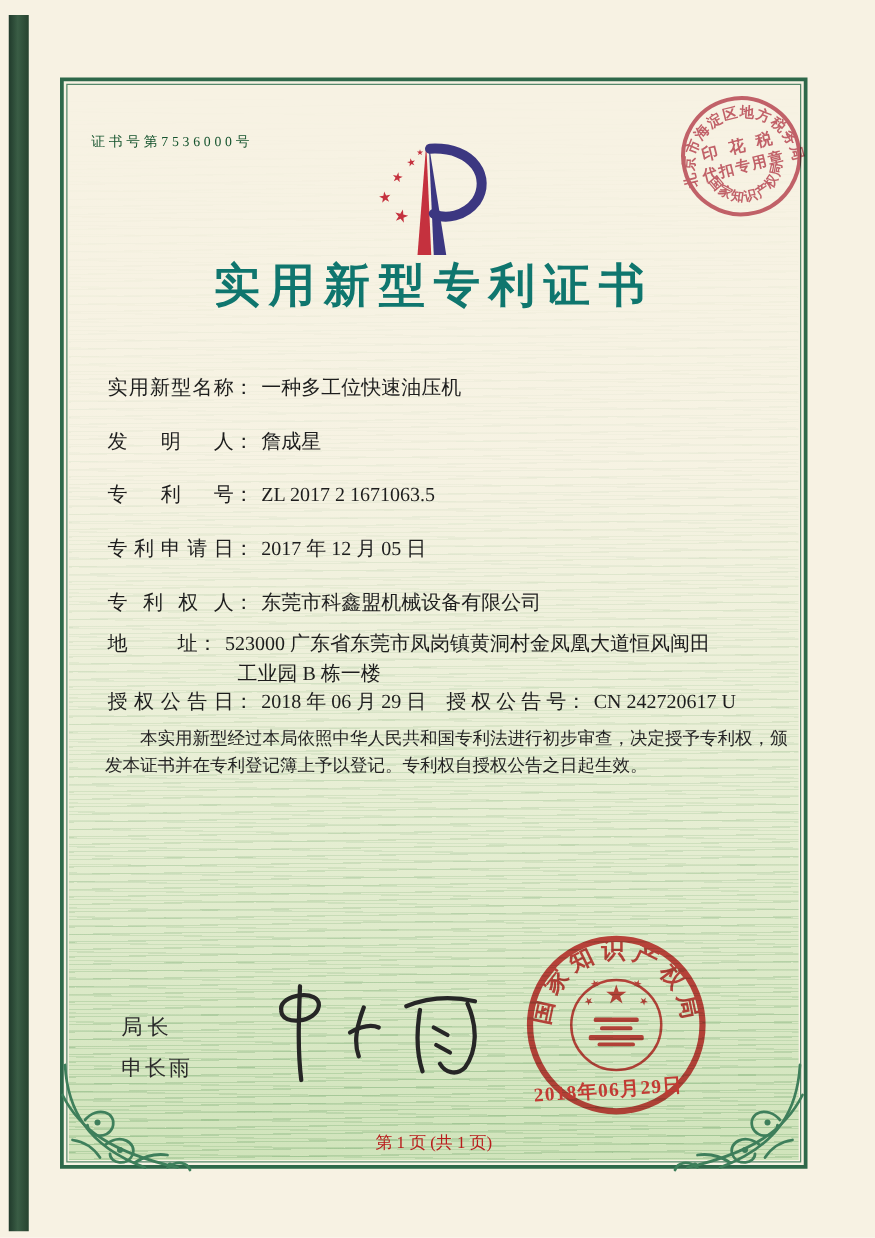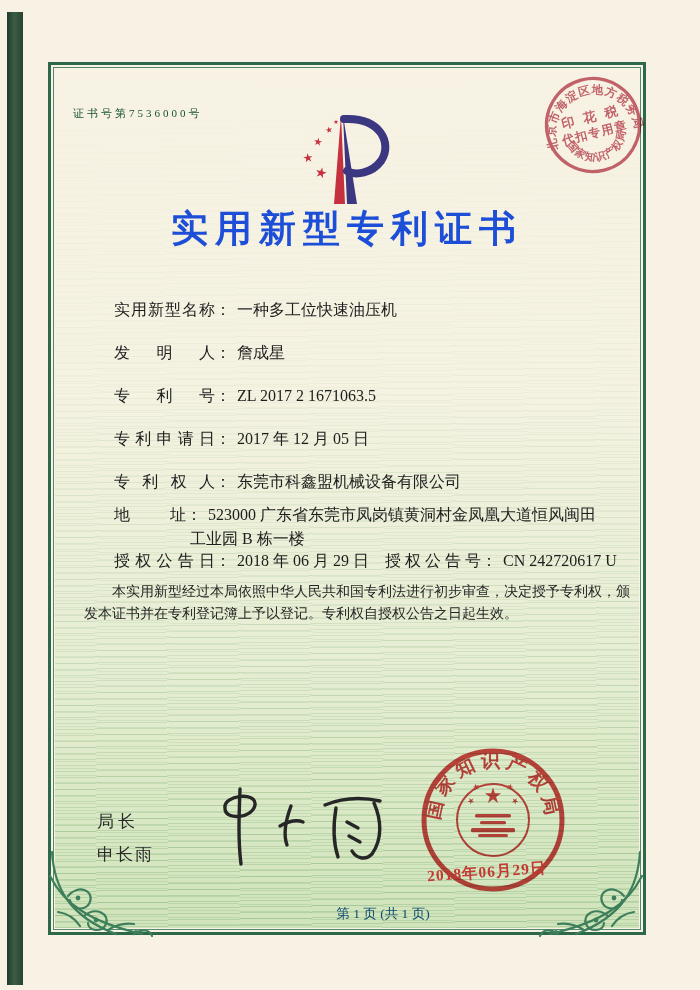--- a/index.html
+++ b/index.html
@@ -23,39 +23,39 @@
       rgba(223,236,204,0.75) 70%, rgba(206,227,185,0.95) 100%);}
   .stripes{position:absolute;inset:4px;
     background:
       repeating-linear-gradient(179.2deg, rgba(110,165,105,0.30) 0 1px, transparent 1px 6px),
       repeating-linear-gradient(180.8deg, rgba(110,165,105,0.22) 0 1px, transparent 1px 7px);
     -webkit-mask-image:linear-gradient(to bottom,transparent 0%,rgba(0,0,0,.18) 35%,rgba(0,0,0,.55) 65%,#000 95%);
             mask-image:linear-gradient(to bottom,transparent 0%,rgba(0,0,0,.18) 35%,rgba(0,0,0,.55) 65%,#000 95%);}
   .cert-no{left:73px;top:106px;font-size:11px;letter-spacing:3px;color:#14532d;}
   .logo{left:300px;top:113px;}
   .title{left:48px;top:204px;width:598px;text-align:center;
-    font-size:37px;font-weight:700;letter-spacing:7px;color:#1d4ed8;}
-  .frow{left:86px;font-size:16px;white-space:nowrap;margin-left:28px;}
+    font-size:37px;font-weight:700;letter-spacing:7px;color:#0f766e;}
+  .frow{left:86px;font-size:16px;white-space:nowrap;}
   .flabel{display:inline-block;width:101px;text-align:justify;text-align-last:justify;}
   .flabel.narrow{width:72px;}
   .flabel.mid{width:96px;}
   .fval{margin-left:6px;}
   .addr2{left:170px;top:529px;font-size:16px;margin-left:20px;}
   .grant-no{left:357px;top:551px;}
   .body-text{left:84px;top:581px;width:546px;font-size:14px;line-height:22px;
     text-align:justify;color:#242424;}
   .body-text p{margin:0;text-indent:2em;}
   .director-label{left:97px;top:810px;font-size:17px;letter-spacing:4px;color:#2a2a2a;}
   .director-name{left:97px;top:843px;font-size:17px;letter-spacing:2px;color:#2a2a2a;font-family:Liberation Mono, monospace;}
   .signature{left:195px;top:778px;}
   .seal{left:412px;top:739px;mix-blend-mode:multiply;opacity:.93;}
   .seal-date{left:427px;top:862px;font-size:15.5px;color:#c23a33;letter-spacing:1px;
     transform:rotate(-4deg);white-space:nowrap;font-weight:700;}
   .stamp{left:525px;top:57px;mix-blend-mode:multiply;opacity:.9;}
-  .footer{left:48px;top:905px;width:598px;text-align:center;font-size:13.5px;color:#0c4a6e;padding-left:36px;}
+  .footer{left:48px;top:905px;width:598px;text-align:center;font-size:13.5px;color:#b91c1c;}
   .orn-bl{left:38px;top:846px;}
   .orn-br{left:536px;top:846px;transform:scaleX(-1);}
   svg text{font-family:"Liberation Serif","DejaVu Serif",serif;}
 </style>
 </head>
 <body>
 
 <div class="abs spine"></div>
 
 <div class="abs frame">

